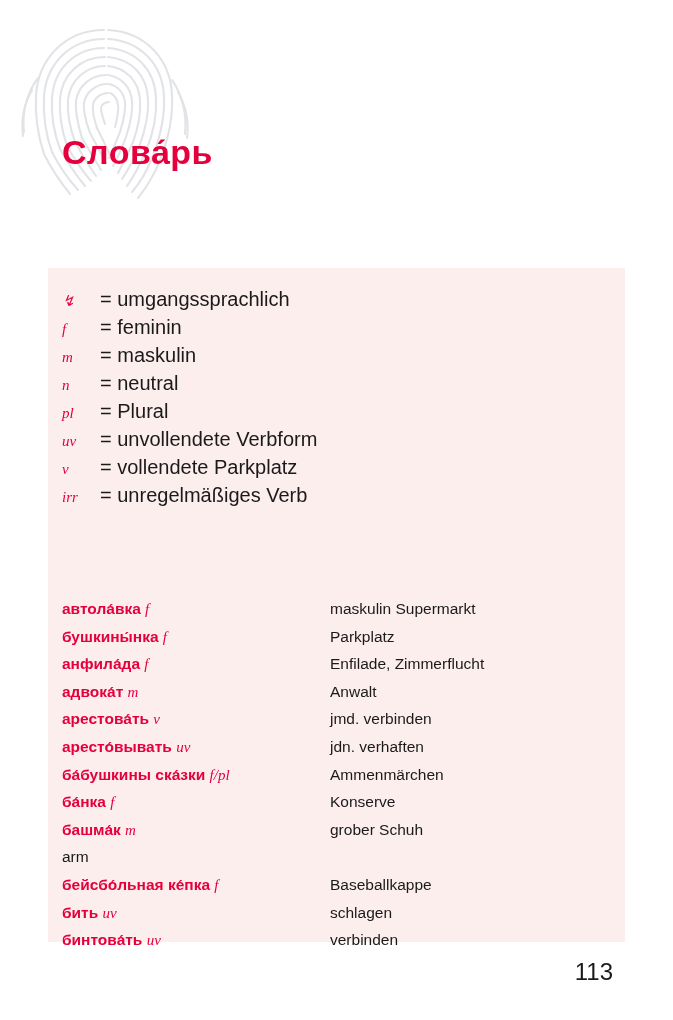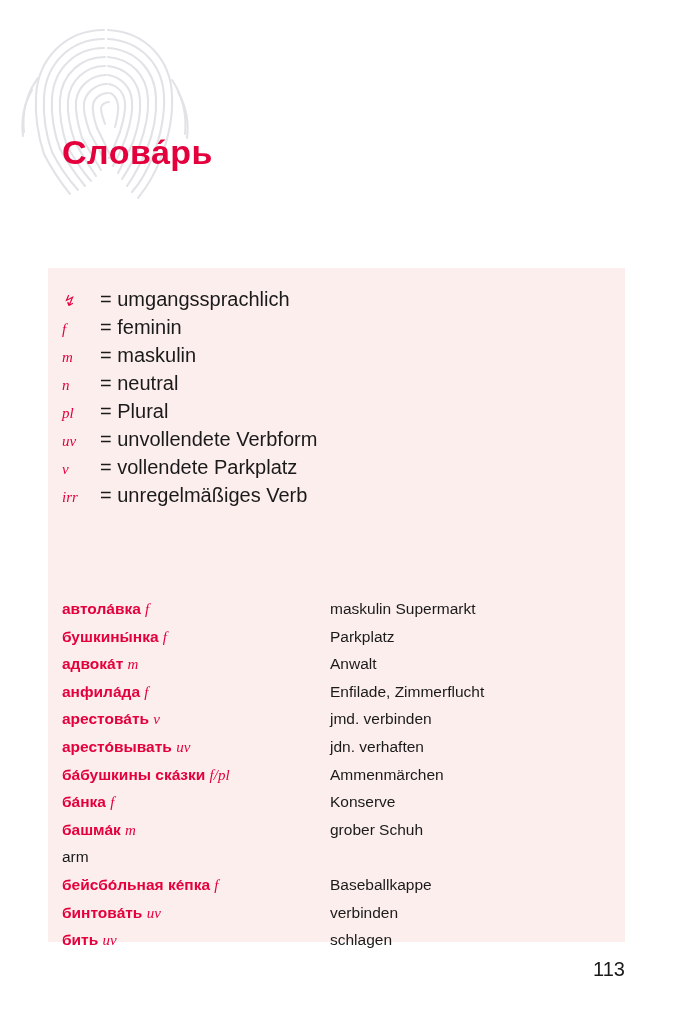--- a/index.html
+++ b/index.html
@@ -98,23 +98,23 @@
     font-size: 15px;
   }
   .translation {
     font-size: 15.5px;
     color: #1a1a1a;
   }
 
   
   .page-number {
     position: absolute;
-    right: 48px;
+    right: 60px;
     top: 958px;
-    font-size: 20px;
+    font-size: 24px;
     color: #1a1a1a;
     text-align: right;
   }
 </style>
 </head>
 <body>
 
 <svg class="fingerprint" viewBox="0 0 190 190" xmlns="http://www.w3.org/2000/svg">
   <g fill="none" stroke="#c9cdd2" stroke-width="2.1" stroke-linecap="round">
     <path d="M96 12 C58 12 30 40 28 78 C27 98 30 118 36 136"></path>
@@ -198,28 +198,28 @@
 <div class="glossary">
   <div class="entry">
     <span class="term"><span>автола́вка</span> <span class="gram">f</span></span>
     <span class="translation">maskulin Supermarkt</span>
   </div>
   <div class="entry">
     <span class="term"><span>бушкины́нка</span> <span class="gram">f</span></span>
     <span class="translation">Parkplatz</span>
   </div>
   <div class="entry">
+    <span class="term"><span>анфила́да</span> <span class="gram">f</span></span>
+    <span class="translation">Enfilade, Zimmerflucht</span>
+  </div>
+  <div class="entry">
     <span class="term"><span>адвока́т</span> <span class="gram">m</span></span>
     <span class="translation">Anwalt</span>
   </div>
   <div class="entry">
-    <span class="term"><span>анфила́да</span> <span class="gram">f</span></span>
-    <span class="translation">Enfilade, Zimmerflucht</span>
-  </div>
-  <div class="entry">
     <span class="term"><span>арестова́ть</span> <span class="gram">v</span></span>
     <span class="translation">jmd. verbinden</span>
   </div>
   <div class="entry">
     <span class="term"><span>аресто́вывать</span> <span class="gram">uv</span></span>
     <span class="translation">jdn. verhaften</span>
   </div>
   <div class="entry">
     <span class="term"><span>ба́бушкины ска́зки</span> <span class="gram">f/pl</span></span>
     <span class="translation">Ammenmärchen</span>
@@ -233,22 +233,22 @@
     <span class="translation">grober Schuh</span>
   </div>
   <div class="entry">
     <span class="translation">arm</span>
   </div>
   <div class="entry">
     <span class="term"><span>бейсбо́льная ке́пка</span> <span class="gram">f</span></span>
     <span class="translation">Baseballkappe</span>
   </div>
   <div class="entry">
+    <span class="term"><span>бить</span> <span class="gram">uv</span></span>
+    <span class="translation">schlagen</span>
+  </div>
+  <div class="entry">
     <span class="term"><span>бинтова́ть</span> <span class="gram">uv</span></span>
     <span class="translation">verbinden</span>
   </div>
-  <div class="entry">
-    <span class="term"><span>бить</span> <span class="gram">uv</span></span>
-    <span class="translation">schlagen</span>
-  </div>
 </div>
 
 <div class="page-number">113</div>
 
 </body></html>

